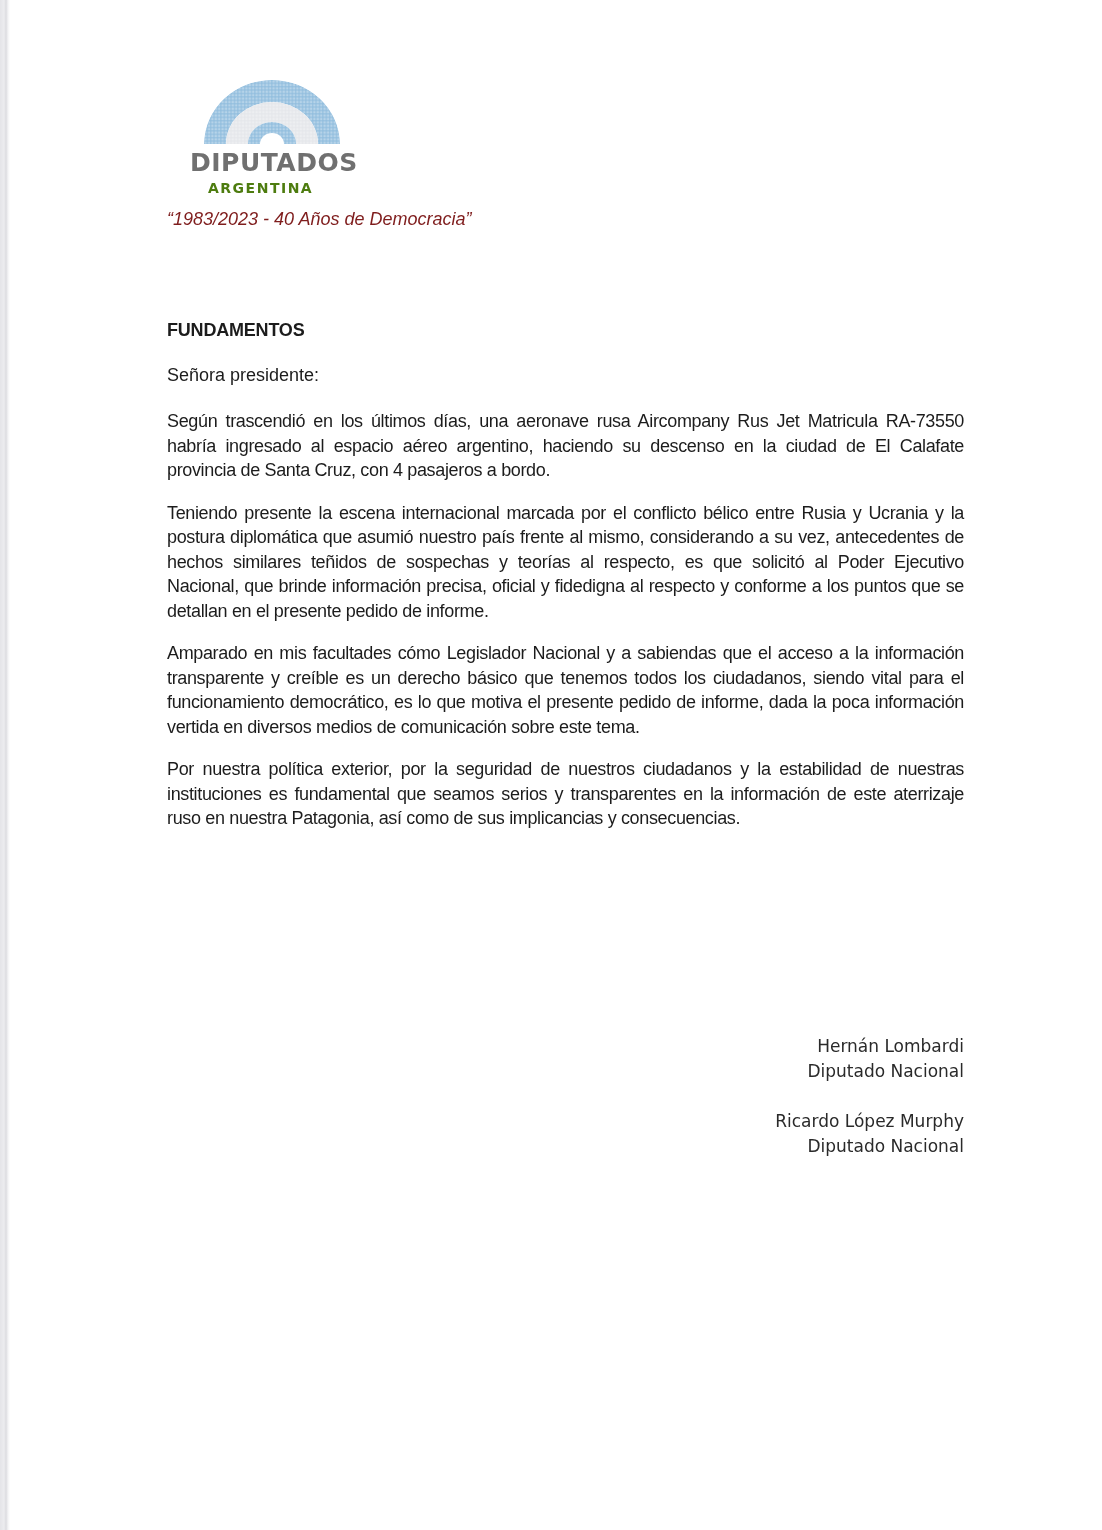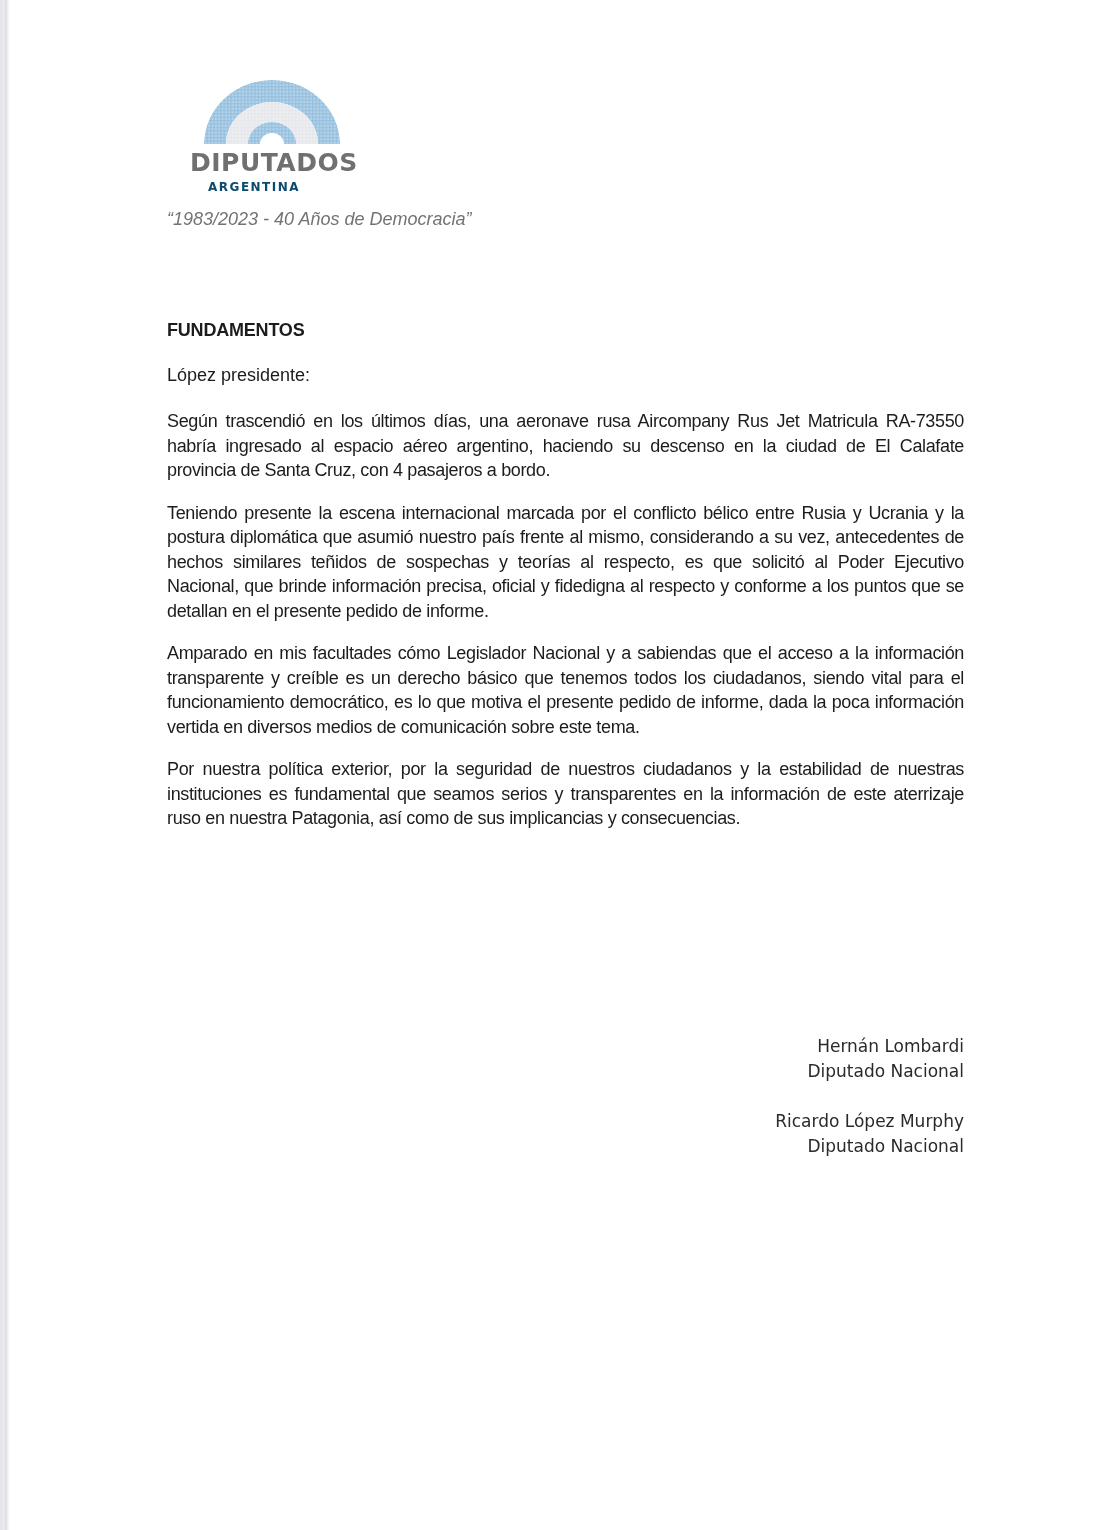--- a/index.html
+++ b/index.html
@@ -42,32 +42,32 @@
     .logo-main {
       left: 190px;
       top: 148px;
       font-size: 25px;
       font-weight: bold;
       color: #707070;
     }
     .logo-sub {
       left: 208px;
       top: 180px;
-      font-size: 12px;
+      font-size: 14px;
       font-weight: bold;
       letter-spacing: 1.5px;
-      color: #0c4a6e;
+      color: #4d7c0f;
     }
     .motto {
       position: absolute;
       left: 167px;
       top: 209px;
       font-size: 18px;
       font-style: italic;
-      color: #737373;
+      color: #7f1d1d;
     }
     .content {
       position: absolute;
       left: 167px;
       top: 318px;
       width: 797px;
       font-size: 18px;
       line-height: 24.5px;
       color: #1c1c1c;
     }
@@ -123,21 +123,21 @@
     </g>
   </svg>
 
   <div class="logo-word logo-main">DIPUTADOS</div>
   <div class="logo-word logo-sub">ARGENTINA</div>
 
   <div class="motto">“1983/2023 - 40 Años de Democracia”</div>
 
   <div class="content">
     <p class="heading">FUNDAMENTOS</p>
-    <p class="salutation">López presidente:</p>
+    <p class="salutation">Señora presidente:</p>
     <p class="para">Según trascendió en los últimos días, una aeronave rusa Aircompany Rus Jet Matricula RA-73550 habría ingresado al espacio aéreo argentino, haciendo su descenso en la ciudad de El Calafate provincia de Santa Cruz, con 4 pasajeros a bordo.</p>
     <p class="para">Teniendo presente la escena internacional marcada por el conflicto bélico entre Rusia y Ucrania y la postura diplomática que asumió nuestro país frente al mismo, considerando a su vez, antecedentes de hechos similares teñidos de sospechas y teorías al respecto, es que solicitó al Poder Ejecutivo Nacional, que brinde información precisa, oficial y fidedigna al respecto y conforme a los puntos que se detallan en el presente pedido de informe.</p>
     <p class="para">Amparado en mis facultades cómo Legislador Nacional y a sabiendas que el acceso a la información transparente y creíble es un derecho básico que tenemos todos los ciudadanos, siendo vital para el funcionamiento democrático, es lo que motiva el presente pedido de informe, dada la poca información vertida en diversos medios de comunicación sobre este tema.</p>
     <p class="para">Por nuestra política exterior, por la seguridad de nuestros ciudadanos y la estabilidad de nuestras instituciones es fundamental que seamos serios y transparentes en la información de este aterrizaje ruso en nuestra Patagonia, así como de sus implicancias y consecuencias.</p>
   </div>
 
   <div class="signatures">
     <div class="sig-block">
       <div>Hernán Lombardi</div>
       <div>Diputado Nacional</div>

